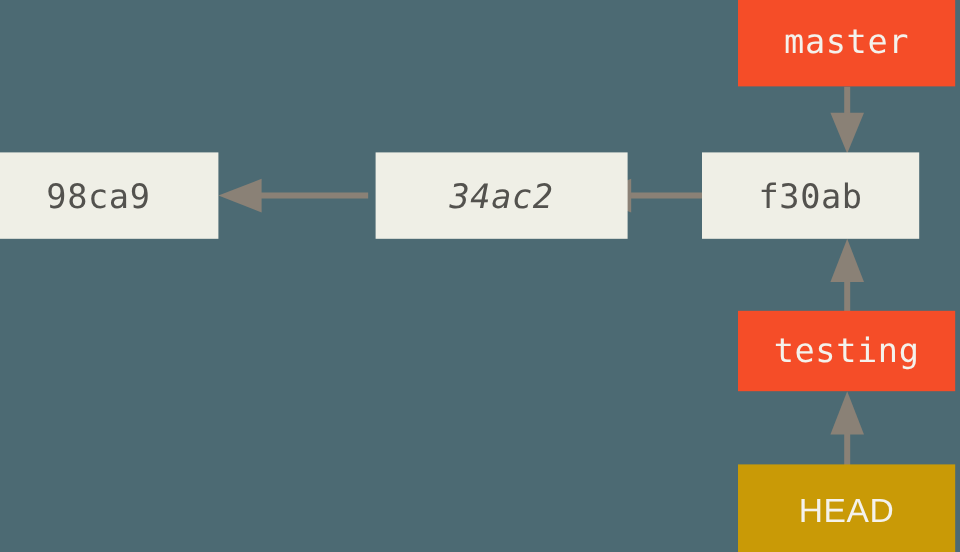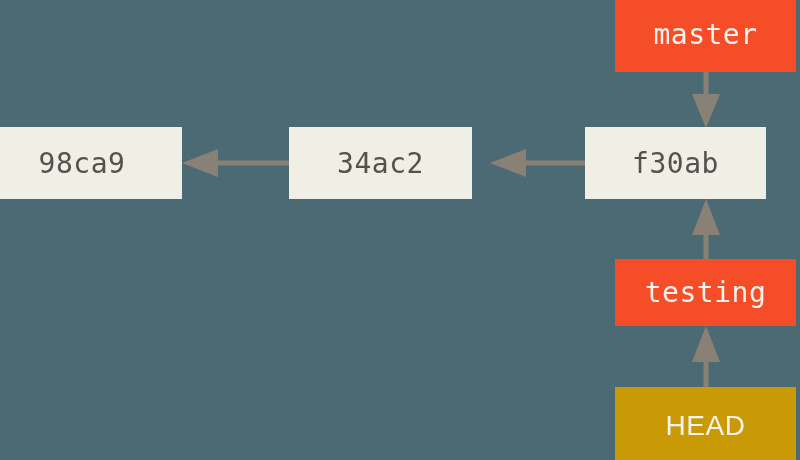--- a/index.html
+++ b/index.html
@@ -43,21 +43,21 @@
   }
   .head {
     background: #c99a06;
     color: #f4f2ec;
     font-family: "Liberation Sans", sans-serif;
     font-size: 28px;
   }
 
   
   #node-98ca9   { left: -18px; top: 127px; width: 200px; height: 72px; }
-  #node-34ac2   { left: 289px; top: 127px; width: 183px; height: 72px; }
+  #node-34ac2   { left: 313px; top: 127px; width: 210px; height: 72px; font-style: italic; }
   #node-f30ab   { left: 585px; top: 127px; width: 181px; height: 72px; }
   #node-master  { left: 615px; top: -4px;  width: 181px; height: 76px; }
   #node-testing { left: 615px; top: 259px; width: 181px; height: 67px; }
   #node-head    { left: 615px; top: 387px; width: 181px; height: 77px; }
 
   
   .arrow {
     position: absolute;
   }
   .arrow svg { display: block; }

